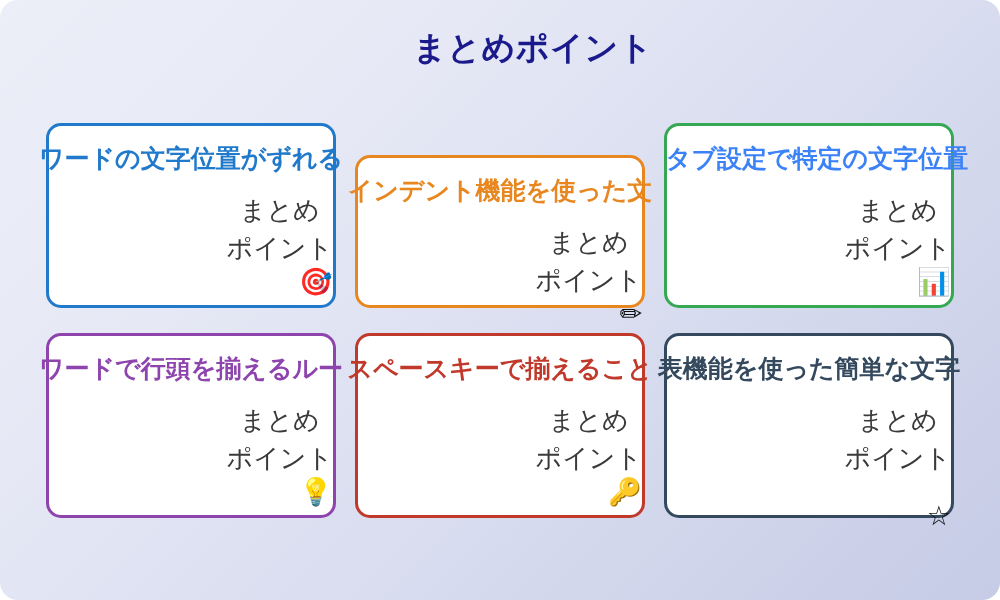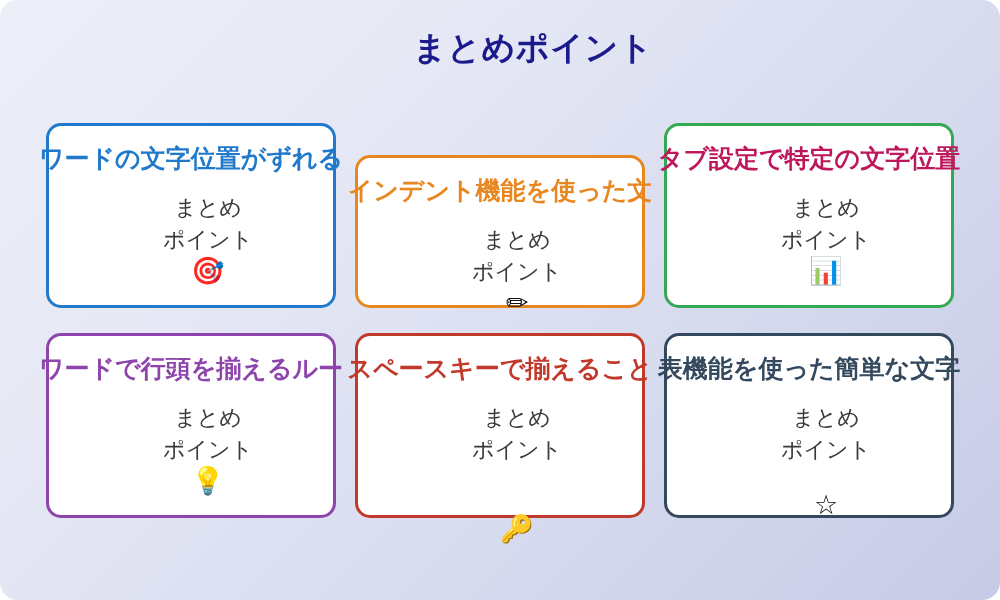--- a/index.html
+++ b/index.html
@@ -50,63 +50,63 @@
   }
 
   .card {
     position: relative;
     box-sizing: border-box;
     background: #ffffff;
     border-radius: 15px;
     border: 3px solid #888;
     display: flex;
     flex-direction: column;
-    align-items: center;
+    align-items: flex-end;
     padding-left: 34px;
   }
 
   .card-title {
     position: absolute;
     top: 18px;
     left: 50%;
     transform: translateX(-50%);
     white-space: nowrap;
     font-size: 25px;
     font-weight: bold;
     line-height: 1.15;
     z-index: 3;
   }
 
   .card-body {
     margin-top: 66px;
     text-align: center;
-    font-size: 22px;
+    font-size: 26px;
     color: #3a3a3a;
     line-height: 1.45;
     white-space: pre-line;
   }
 
   .card-icon {
     margin-top: 2px;
     font-size: 27px;
     line-height: 1;
     color: #111;
     text-align: center;
   }
 
   
   .card.c1 { border-color: #2079ca; }
   .card.c1 .card-title { color: #2079ca; }
   .card.c2 { border-color: #e8871f; margin-top: 32px; }
   .card.c2 .card-title { color: #e8871f; }
   .card.c3 { border-color: #34a853; }
-  .card.c3 .card-title { color: #be185d; }
+  .card.c3 .card-title { color: #3b82f6; margin-left: 8px; }
   .card.c4 { border-color: #8e44ad; }
   .card.c4 .card-title { color: #8e44ad; }
-  .card.c5 { border-color: #c0392b; gap: 48px; }
+  .card.c5 { border-color: #c0392b; }
   .card.c5 .card-title { color: #c0392b; }
   .card.c6 { border-color: #34495e; gap: 24px; }
   .card.c6 .card-title { color: #34495e; }
 </style>
 </head>
 <body>
 
 <div id="slide">
 
   <div id="slide-title">まとめポイント</div>

